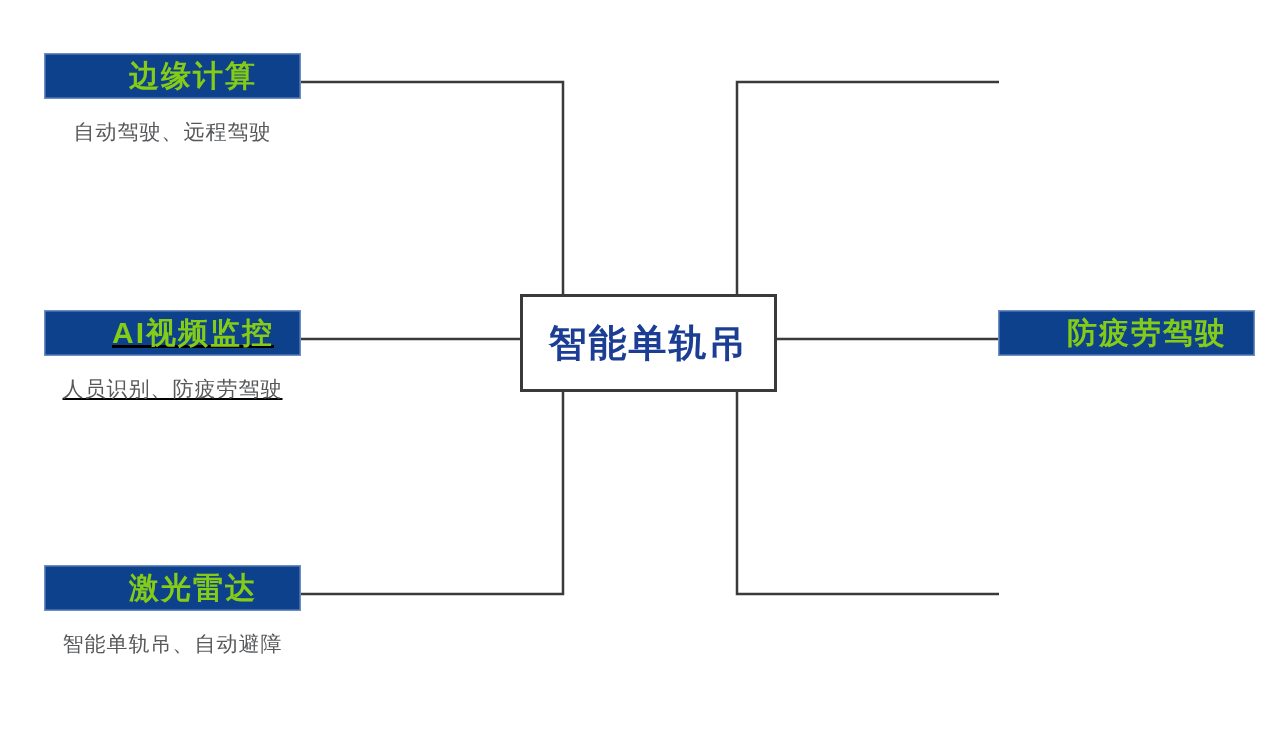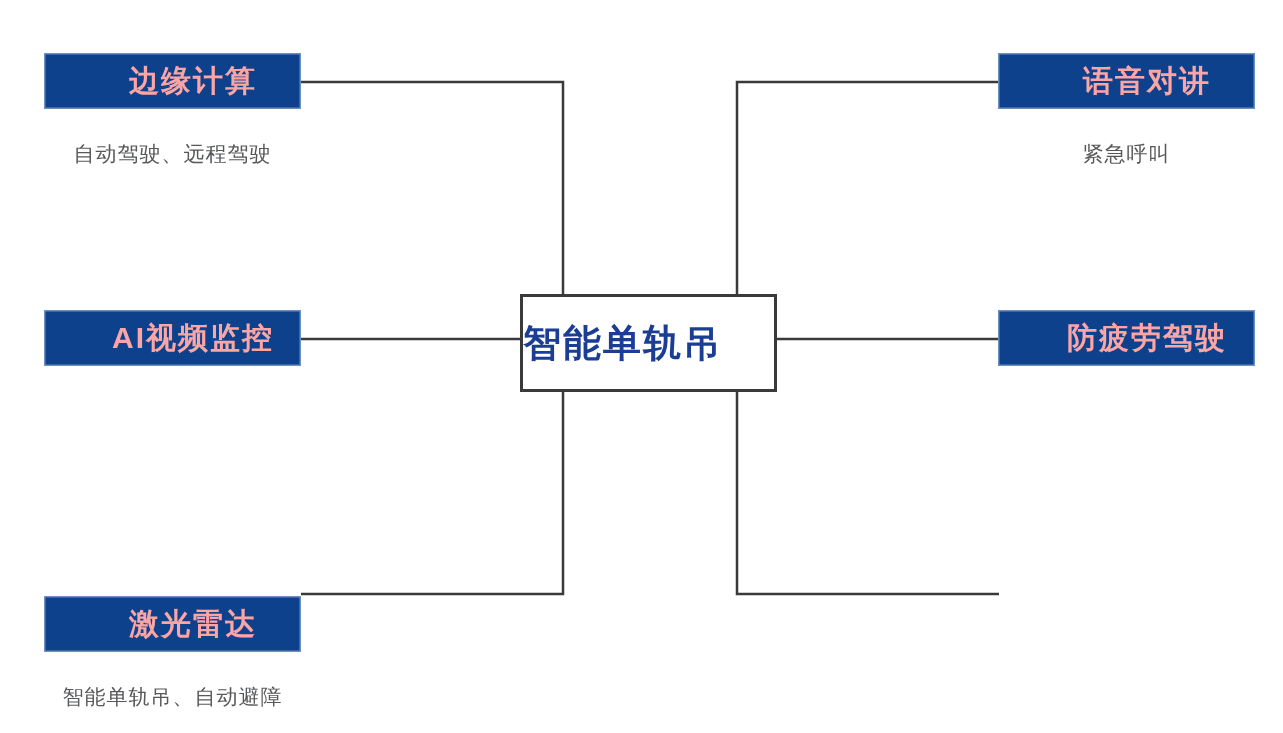--- a/index.html
+++ b/index.html
@@ -22,61 +22,62 @@
     width: 1283px;
     height: 733px;
     z-index: 1;
   }
   .node {
     position: absolute;
     width: 257px;
     z-index: 2;
   }
   .node-title {
-    height: 56px;
+    height: 46px;
     background: #0e418c;
-    color: #fca5a5;
+    color: #84cc16;
     display: flex;
     align-items: center;
     justify-content: center;
     font-size: 30px;
     font-weight: bold;
     letter-spacing: 2px;
     box-shadow: inset 0 0 0 1.5px rgba(186, 205, 235, 0.55);
     padding-left: 41px;
   }
   .node-sub {
-    margin-top: 31px;
+    margin-top: 19px;
     text-align: center;
     font-size: 21px;
     color: #57585a;
     letter-spacing: 1px;
     white-space: nowrap;
   }
   .center-box {
     position: absolute;
     left: 520px;
     top: 294px;
     width: 257px;
     height: 98px;
     box-sizing: border-box;
     background: #ffffff;
     border: 3px solid #3a3a3a;
     display: flex;
     align-items: center;
+    justify-content: center;
     font-size: 38px;
     font-weight: bold;
     color: #1b3e94;
     letter-spacing: 2px;
     z-index: 3;
   }
   
   .pos-left-0  { left: 44px;  top: 53px;  }
-  .pos-left-1  { left: 44px;  top: 310px; }
-  .pos-left-2  { left: 44px;  top: 596px; }
+  .pos-left-1  { left: 44px;  top: 310px; text-decoration: underline; }
+  .pos-left-2  { left: 44px;  top: 565px; }
   .pos-right-0 { left: 998px; top: 53px;  }
   .pos-right-1 { left: 998px; top: 310px; }
   .pos-right-2 { left: 998px; top: 565px; }
 </style>
 </head>
 <body>
 
 <div class="stage">
 
   <svg class="connectors" viewBox="0 0 1283 733" xmlns="http://www.w3.org/2000/svg">
@@ -88,31 +89,28 @@
     <polyline points="999,594 737,594 737,390" fill="none" stroke="#3a3a3a" stroke-width="2.5"></polyline>
   </svg>
 
   <div class="node pos-left-0">
     <div class="node-title">边缘计算</div>
     <div class="node-sub">自动驾驶、远程驾驶</div>
   </div>
 
   <div class="node pos-left-1">
     <div class="node-title">AI视频监控</div>
+    <div class="node-sub">人员识别、防疲劳驾驶</div>
   </div>
 
   <div class="node pos-left-2">
     <div class="node-title">激光雷达</div>
     <div class="node-sub">智能单轨吊、自动避障</div>
   </div>
 
-  <div class="node pos-right-0">
-    <div class="node-title">语音对讲</div>
-    <div class="node-sub">紧急呼叫</div>
-  </div>
 
   <div class="node pos-right-1">
     <div class="node-title">防疲劳驾驶</div>
   </div>
 
 
   <div class="center-box">
     <span>智能单轨吊</span>
   </div>
 

